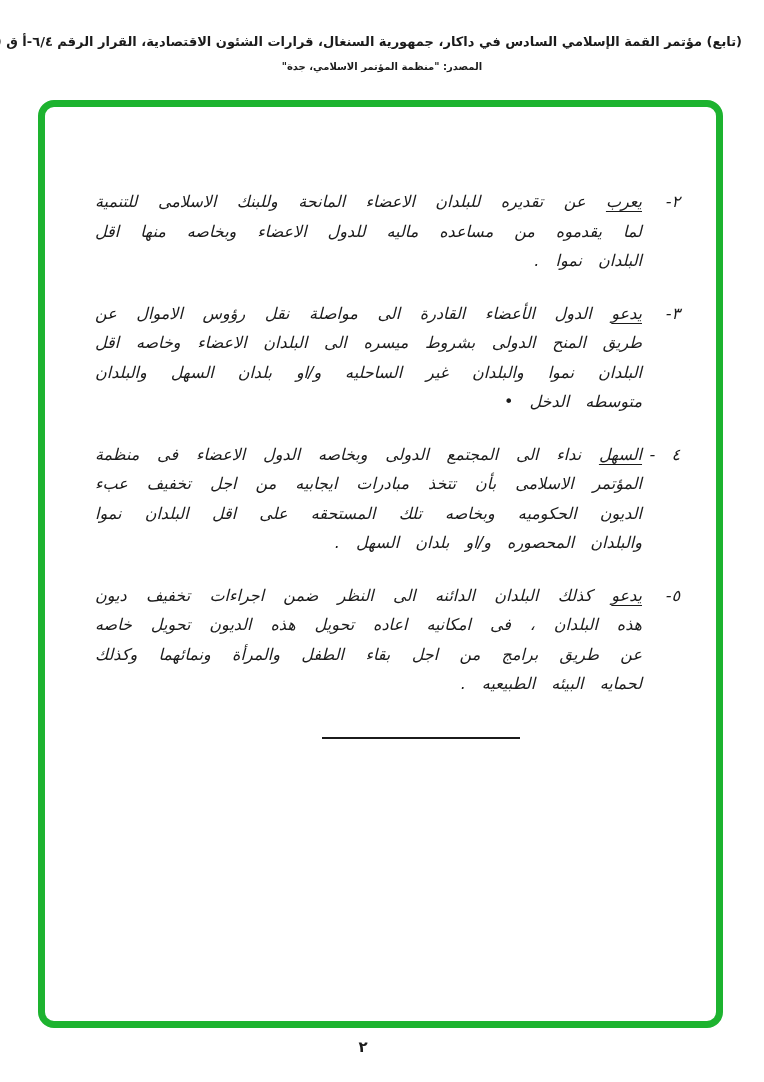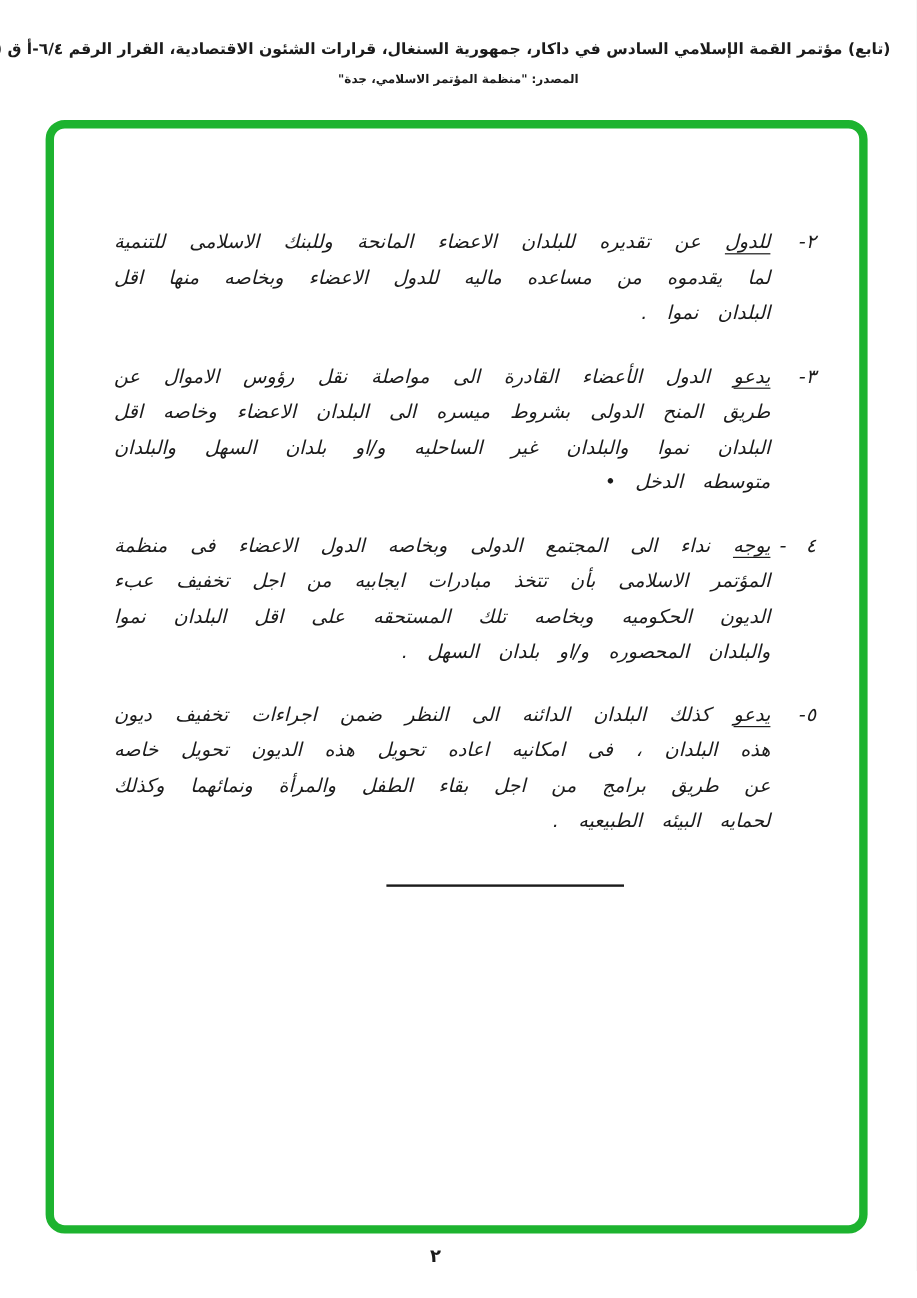--- a/index.html
+++ b/index.html
@@ -80,31 +80,31 @@
   <div class="header">
     <div class="header-title" dir="rtl">(تابع) مؤتمر القمة الإسلامي السادس في داكار، جمهورية السنغال، قرارات الشئون الاقتصادية، القرار الرقم ٦/٤-أ ق (ق أ)</div>
     <div class="header-source" dir="rtl">المصدر: "منظمة المؤتمر الاسلامي، جدة"</div>
   </div>
 
   <div class="frame">
     <div class="content">
 
       <div class="para">
         <span class="para-num">٢-</span>
-        <span class="para-body"><span class="lead">للدول</span> <span>عن تقديره للبلدان الاعضاء المانحة وللبنك الاسلامى للتنمية لما يقدموه من مساعده ماليه للدول الاعضاء وبخاصه منها اقل البلدان نموا .</span></span>
+        <span class="para-body"><span class="lead">يعرب</span> <span>عن تقديره للبلدان الاعضاء المانحة وللبنك الاسلامى للتنمية لما يقدموه من مساعده ماليه للدول الاعضاء وبخاصه منها اقل البلدان نموا .</span></span>
       </div>
 
       <div class="para">
         <span class="para-num">٣-</span>
         <span class="para-body"><span class="lead">يدعو</span> <span>الدول الأعضاء القادرة الى مواصلة نقل رؤوس الاموال عن طريق المنح الدولى بشروط ميسره الى البلدان الاعضاء وخاصه اقل البلدان نموا والبلدان غير الساحليه و/او بلدان السهل والبلدان متوسطه الدخل •</span></span>
       </div>
 
       <div class="para">
         <span class="para-num">٤ -</span>
-        <span class="para-body"><span class="lead">يوجه</span> <span>نداء الى المجتمع الدولى وبخاصه الدول الاعضاء فى منظمة المؤتمر الاسلامى بأن تتخذ مبادرات ايجابيه من اجل تخفيف عبء الديون الحكوميه وبخاصه تلك المستحقه على اقل البلدان نموا والبلدان المحصوره و/او بلدان السهل .</span></span>
+        <span class="para-body"><span class="lead">السهل</span> <span>نداء الى المجتمع الدولى وبخاصه الدول الاعضاء فى منظمة المؤتمر الاسلامى بأن تتخذ مبادرات ايجابيه من اجل تخفيف عبء الديون الحكوميه وبخاصه تلك المستحقه على اقل البلدان نموا والبلدان المحصوره و/او بلدان السهل .</span></span>
       </div>
 
       <div class="para">
         <span class="para-num">٥-</span>
         <span class="para-body"><span class="lead">يدعو</span> <span>كذلك البلدان الدائنه الى النظر ضمن اجراءات تخفيف ديون هذه البلدان ، فى امكانيه اعاده تحويل هذه الديون تحويل خاصه عن طريق برامج من اجل بقاء الطفل والمرأة ونمائهما وكذلك لحمايه البيئه الطبيعيه .</span></span>
       </div>
 
       <div class="divider"></div>
 
     </div>

